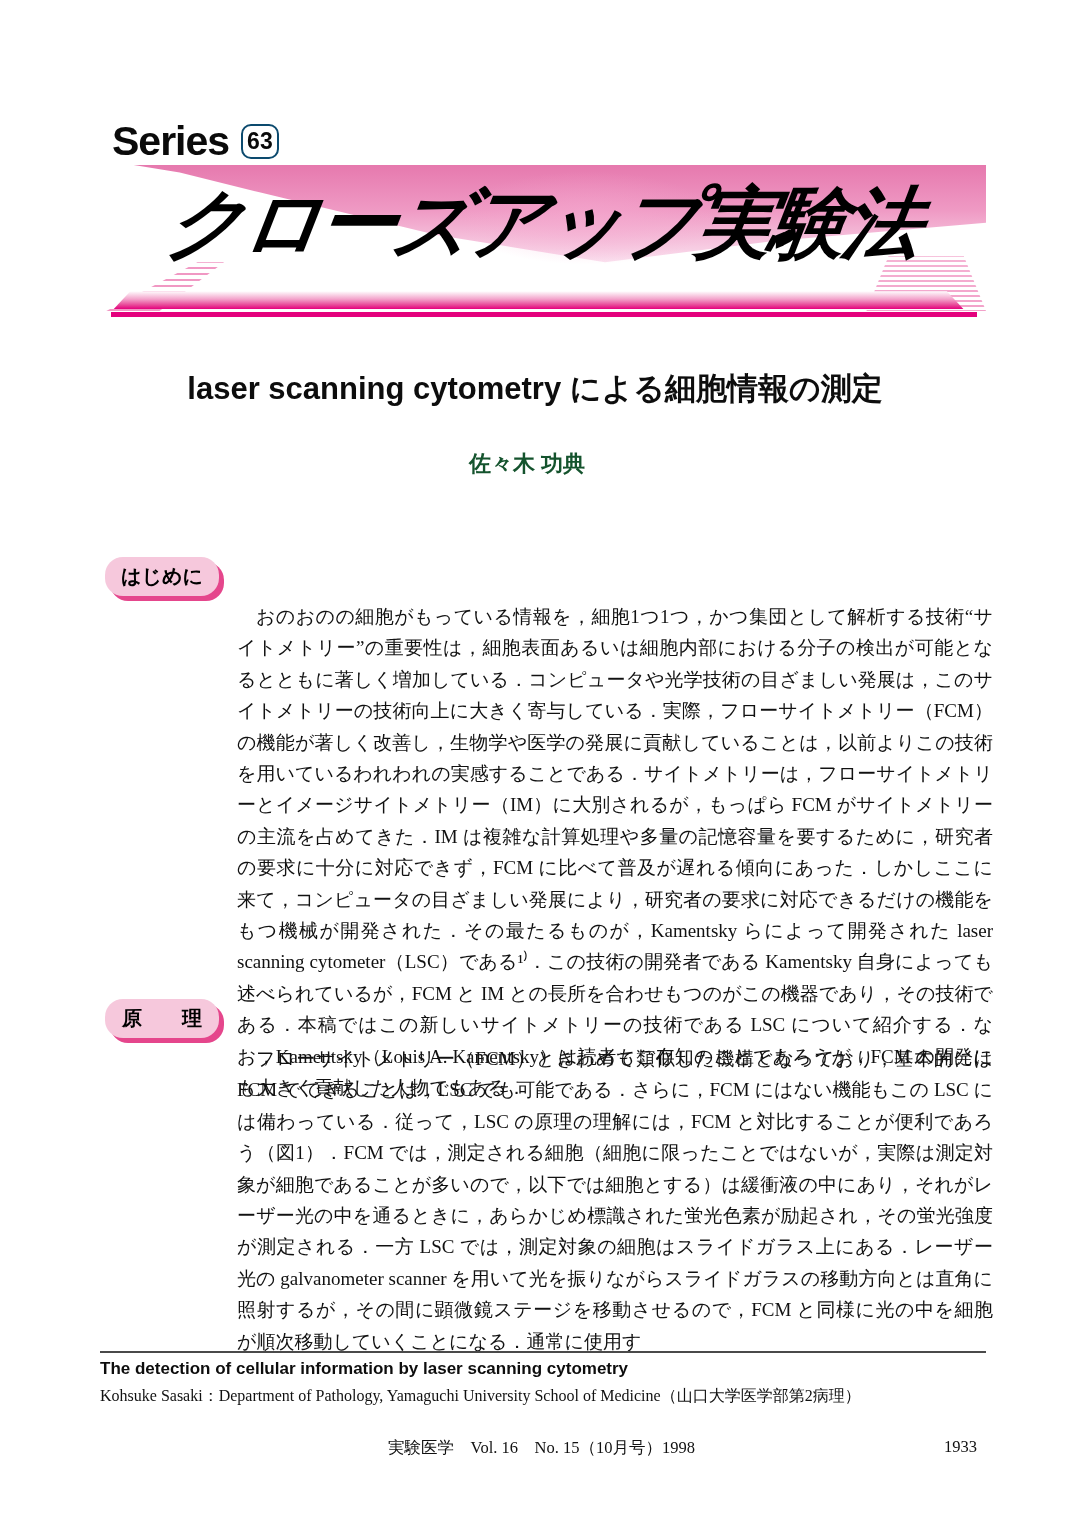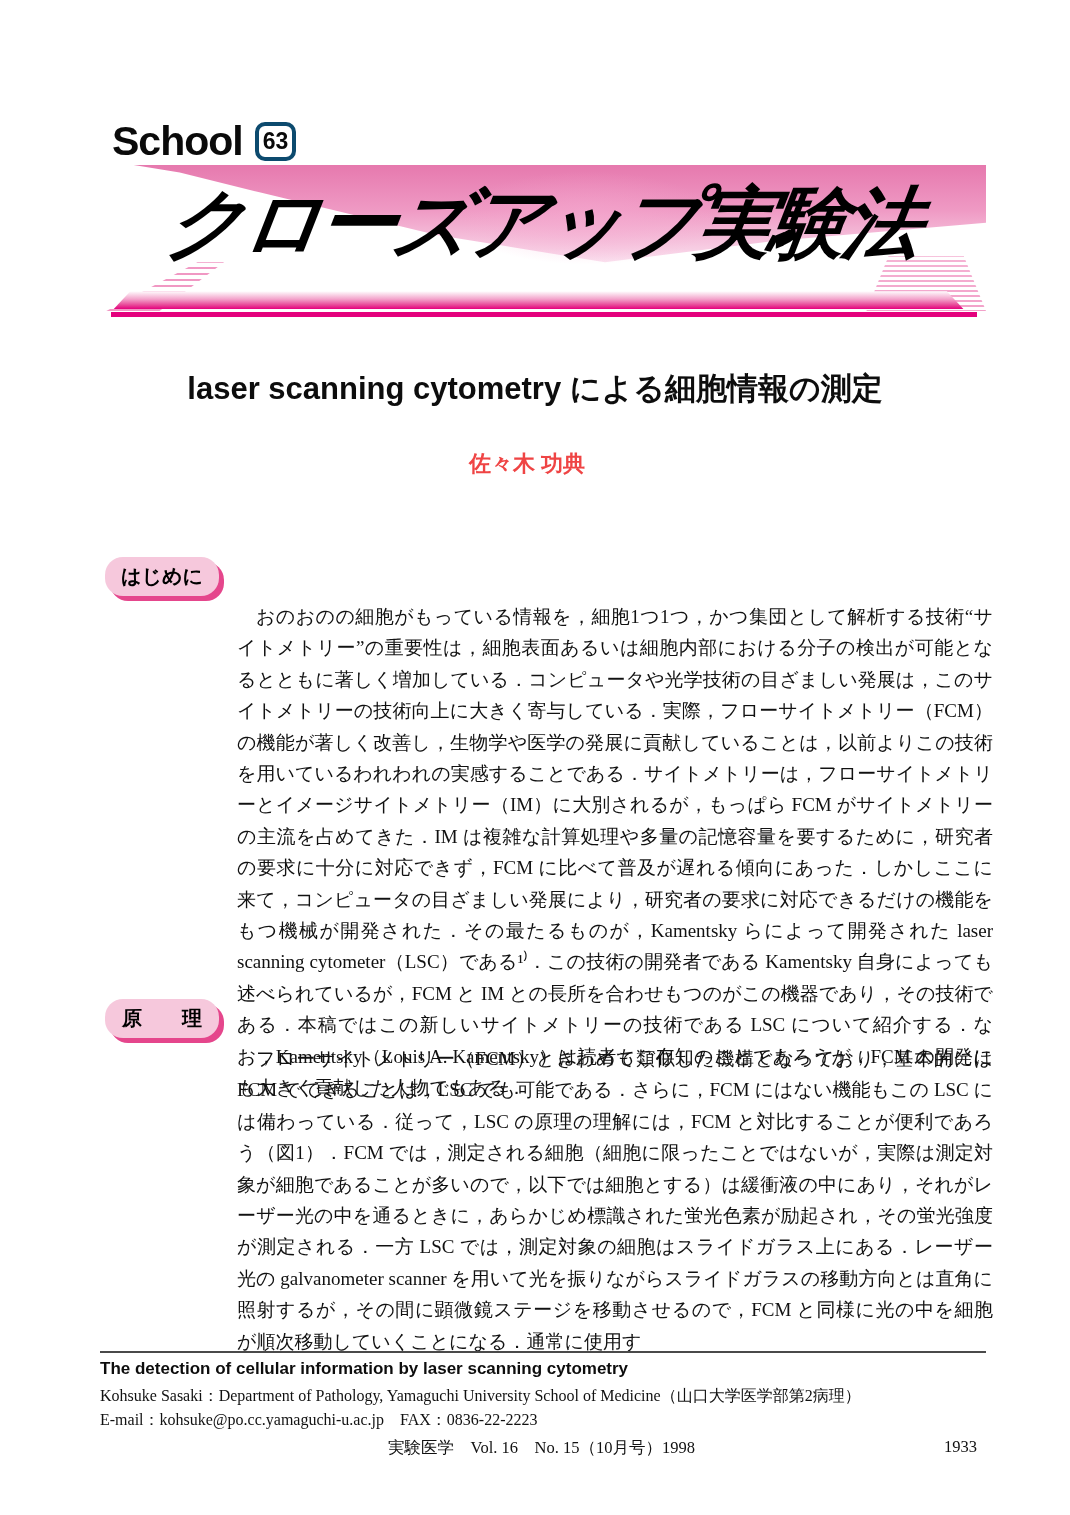--- a/index.html
+++ b/index.html
@@ -9,21 +9,21 @@
   }
   .page { position:absolute; inset:0; }
 
   
   .series-row {
     position:absolute; left:112px; top:121px; display:flex; align-items:center; gap:12px;
     font-family:"Liberation Sans", sans-serif;
   }
   .series-word { font-size:41px; font-weight:900; letter-spacing:-1px; line-height:1; color:#0a0a0a; }
   .series-num {
-    border:4px solid #0c4a6e; border-radius:10px; font-size:23px; font-weight:bold;
+    border:2px solid #0c4a6e; border-radius:10px; font-size:23px; font-weight:bold;
     line-height:1; padding:4px 4px; color:#0a0a0a;
   }
 
   
   .banner { position:absolute; left:100px; top:165px; width:886px; height:152px; }
   .banner-swoosh {
     position:absolute; inset:0;
     background:linear-gradient(to bottom,#e679ae 0%,#ef9ac4 30%,#f7cde3 55%,#fdeff7 70%,#ffffff 80%);
     clip-path:polygon(3.8% 0,100% 0,100% 38%,76% 50%,57% 64%,38% 46%,18% 18%,9% 5%);
   }
@@ -60,21 +60,21 @@
     transform:skewX(-8deg);
   }
 
   
   .article-title {
     position:absolute; left:0; right:0; top:368px; text-align:center;
     font-family:"Liberation Sans", sans-serif; font-weight:bold; font-size:31px; color:#0d0d0d;
   }
   .author {
     position:absolute; left:0; right:16px; top:449px; text-align:center;
-    font-family:"Liberation Sans", sans-serif; font-weight:600; font-size:22px; color:#ef4444;
+    font-family:"Liberation Sans", sans-serif; font-weight:600; font-size:22px; color:#14532d;
   }
 
   
   .section { position:absolute; left:105px; width:888px; }
   .section-intro { top:553px; }
   .section-principle { top:995px; }
   .badge {
     position:absolute; left:0; top:4px; width:114px; padding:6px 0; text-align:center;
     background:#f6c8dc; border-radius:18px; box-shadow:5px 5px 0 0 #e5468c;
     font-family:"Liberation Sans", sans-serif; font-weight:800; font-size:20px; color:#000;
@@ -94,21 +94,21 @@
   .fn-contact { position:absolute; left:100px; top:1410px; font-size:16px; }
   .journal-line { position:absolute; left:0; right:0; top:1437px; text-align:center; font-size:16.5px;margin-left:13px; }
   .page-number { position:absolute; right:93px; top:1437px; font-size:16.5px; }
 </style>
 </head>
 <body>
 
 <div class="page">
 
   <div class="series-row">
-    <span class="series-word">School</span>
+    <span class="series-word">Series</span>
     <span class="series-num">63</span>
   </div>
 
   <div class="banner">
     <div class="banner-swoosh"></div>
     <div class="banner-blob"></div>
     <div class="banner-stripes-left"></div>
     <div class="banner-stripes-right"></div>
     <div class="banner-bar"></div>
     <div class="banner-baseline"></div>
@@ -124,18 +124,17 @@
   </div>
 
   <div class="section section-principle">
     <div class="badge">原　　理</div>
     <div class="para">フローサイトメトリー（FCM）ときわめて類似した機構となっており，基本的には FCM でできることは，LSC でも可能である．さらに，FCM にはない機能もこの LSC には備わっている．従って，LSC の原理の理解には，FCM と対比することが便利であろう（図1）．FCM では，測定される細胞（細胞に限ったことではないが，実際は測定対象が細胞であることが多いので，以下では細胞とする）は緩衝液の中にあり，それがレーザー光の中を通るときに，あらかじめ標識された蛍光色素が励起され，その蛍光強度が測定される．一方 LSC では，測定対象の細胞はスライドガラス上にある．レーザー光の galvanometer scanner を用いて光を振りながらスライドガラスの移動方向とは直角に照射するが，その間に顕微鏡ステージを移動させるので，FCM と同様に光の中を細胞が順次移動していくことになる．通常に使用す</div>
   </div>
 
   <div class="footnote-rule"></div>
   <div class="fn-title">The detection of cellular information by laser scanning cytometry</div>
   <div class="fn-affil">Kohsuke Sasaki：Department of Pathology, Yamaguchi University School of Medicine（山口大学医学部第2病理）</div>
-  <div class="fn-contact">E-mail：kohsuke@po.cc.yamaguchi-u.ac.jp　FAX：0836-22-2223</div>
 
   <div class="journal-line">実験医学　Vol. 16　No. 15（10月号）1998</div>
   <div class="page-number">1933</div>
 
 </div>
 
 </body></html>

